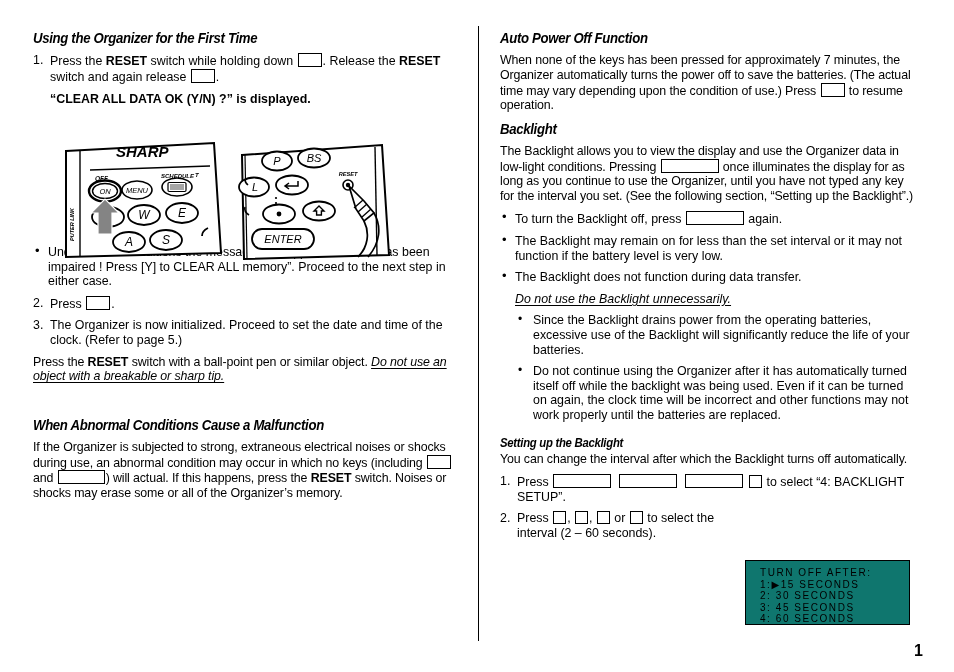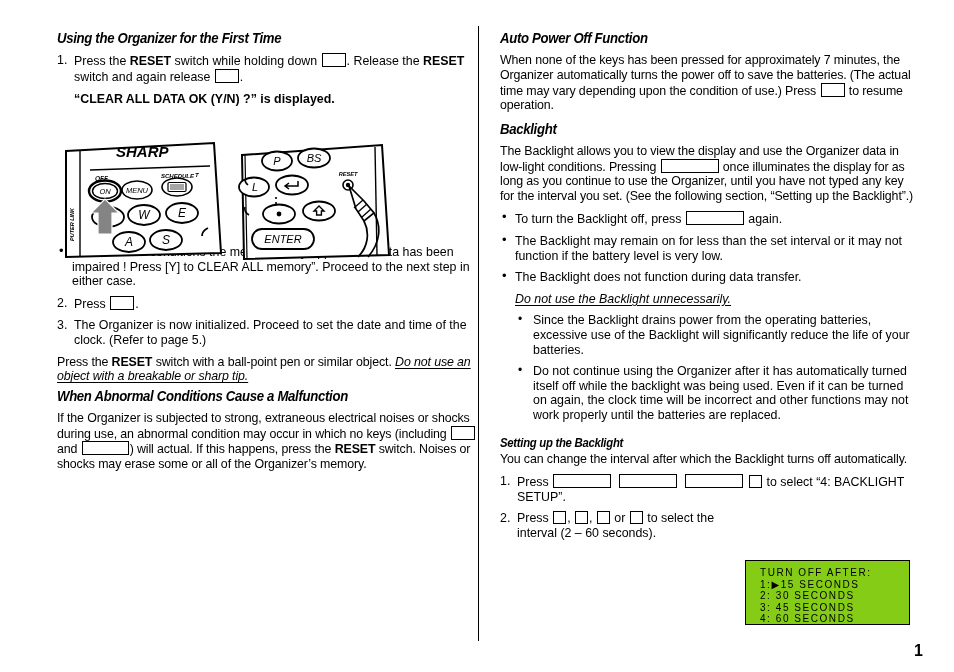--- a/index.html
+++ b/index.html
@@ -19,21 +19,21 @@
     position: relative;
     width: 954px;
     height: 672px;
     box-sizing: border-box;
   }
   .col {
     position: absolute;
     top: 30px;
     width: 420px;
   }
-  .col-left  { left: 57px; }
+  .col-left  { left: 33px; }
   .col-right { left: 500px; }
 
   .divider {
     position: absolute;
     left: 478px;
     top: 26px;
     width: 1px;
     height: 615px;
     background: #000;
   }
@@ -130,21 +130,21 @@
   .key.xl { width: 56px;  height: 12px; }
 
   
   .lcd {
     position: absolute;
     left: 745px;
     top: 560px;
     width: 165px;
     height: 65px;
     border: 1.4px solid #000;
-    background: #84cc16;
+    background: #0f766e;
     box-sizing: border-box;
     padding: 6px 0 0 14px;
     font-family: "Liberation Sans", sans-serif;
     font-size: 10px;
     line-height: 11.6px;
     letter-spacing: 1.55px;
     white-space: pre;
   }
 
   
@@ -197,21 +197,21 @@
     <div class="step">
       <span class="num">2.</span>
       <span>Press </span><span class="key md"></span><span>.</span>
     </div>
 
     <div class="step">
       <span class="num">3.</span>
       <span>The Organizer is now initialized. Proceed to set the date and time of the clock. (Refer to page 5.)</span>
     </div>
 
-    <p class="para" style="margin-bottom:4px;">
+    <p class="para" style="margin-bottom:33px;">
       <span>Press the </span><b>RESET</b><span> switch with a ball-point pen or similar object. </span><span class="uline">Do not use an object with a breakable or sharp tip.</span>
     </p>
 
     <h2 class="section-head">When Abnormal Conditions Cause a Malfunction</h2>
 
     <p class="para">
       <span>If the Organizer is subjected to strong, extraneous electrical noises or shocks during use, an abnormal condition may occur in which no keys (including </span><span class="key md"></span><span> and </span><span class="key lg"></span><span>) will actual. If this happens, press the </span><b>RESET</b><span> switch. Noises or shocks may erase some or all of the Organizer’s memory.</span>
     </p>
 
   </div>

